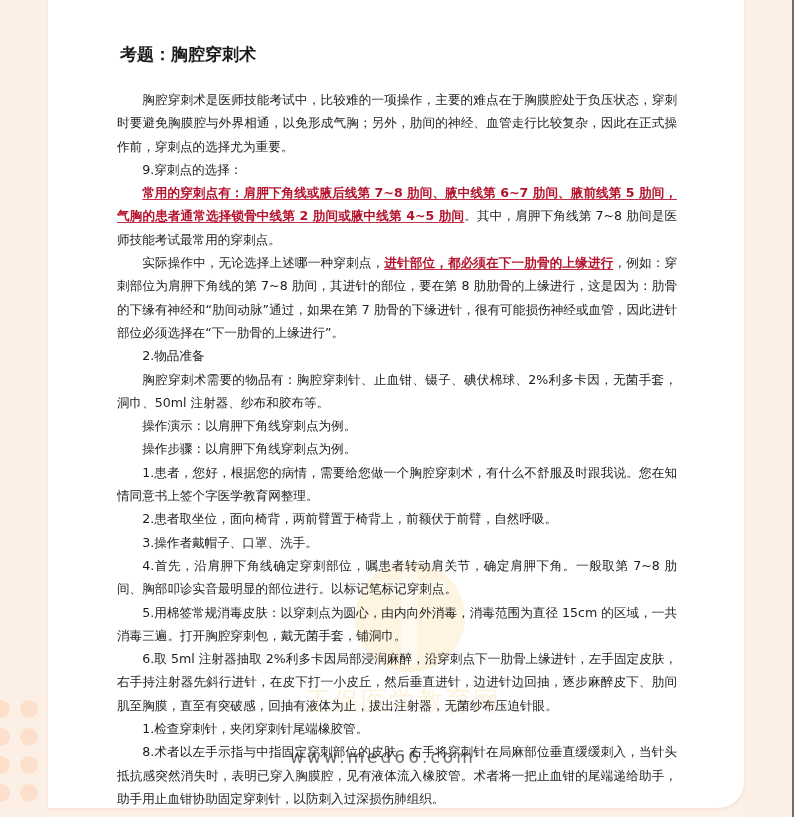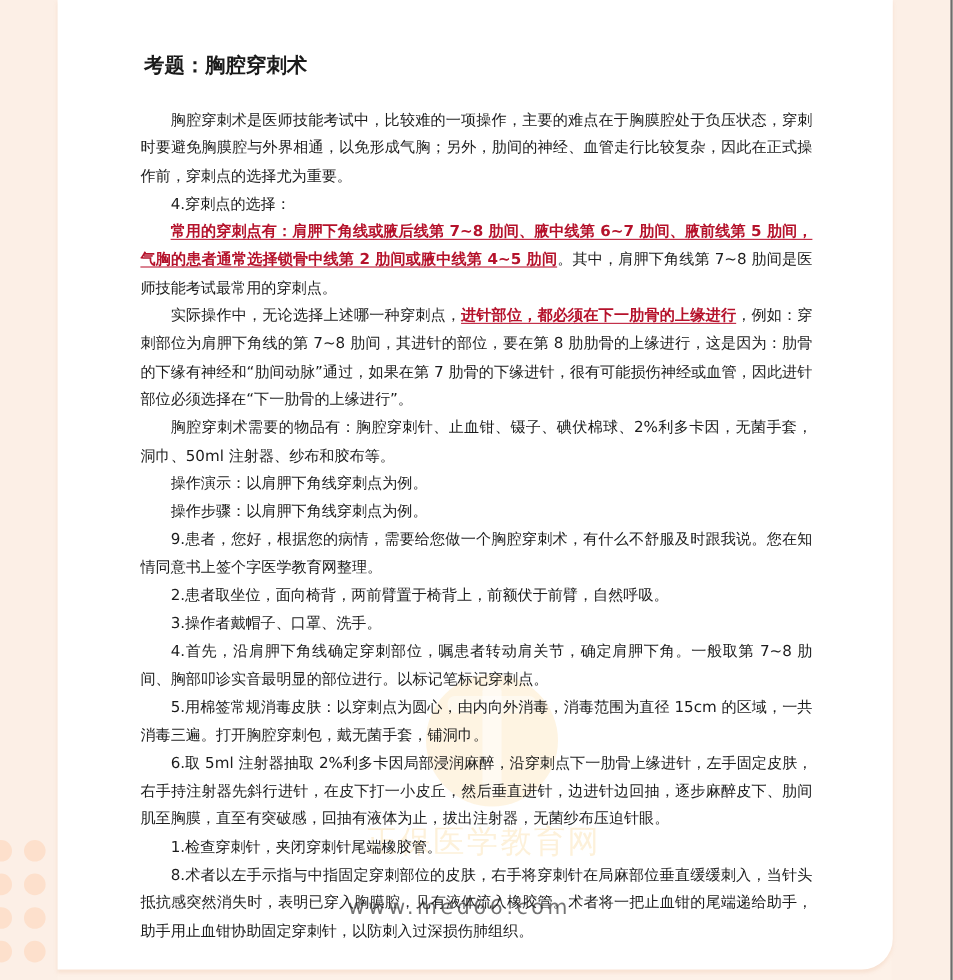--- a/index.html
+++ b/index.html
@@ -151,27 +151,28 @@
 <div class="page"></div>
 
 <div class="watermark-logo"></div>
 <div class="watermark-cn">正保医学教育网</div>
 <div class="watermark-url">www.med66.com</div>
 
 <h1 class="title">考题：胸腔穿刺术</h1>
 
 <div class="content">
   <p>胸腔穿刺术是医师技能考试中，比较难的一项操作，主要的难点在于胸膜腔处于负压状态，穿刺时要避免胸膜腔与外界相通，以免形成气胸；另外，肋间的神经、血管走行比较复杂，因此在正式操作前，穿刺点的选择尤为重要。</p>
-  <p>4.穿刺点的选择：</p>
+  <p>9.穿刺点的选择：</p>
   <p><span class="hl">常用的穿刺点有：肩胛下角线或腋后线第 7~8 肋间、腋中线第 6~7 肋间、腋前线第 5 肋间，气胸的患者通常选择锁骨中线第 2 肋间或腋中线第 4~5 肋间</span><span>。其中，肩胛下角线第 7~8 肋间是医师技能考试最常用的穿刺点。</span></p>
   <p><span>实际操作中，无论选择上述哪一种穿刺点，</span><span class="hl">进针部位，都必须在下一肋骨的上缘进行</span><span>，例如：穿刺部位为肩胛下角线的第 7~8 肋间，其进针的部位，要在第 8 肋肋骨的上缘进行，这是因为：肋骨的下缘有神经和“肋间动脉”通过，如果在第 7 肋骨的下缘进针，很有可能损伤神经或血管，因此进针部位必须选择在“下一肋骨的上缘进行”。</span></p>
+  <p>2.物品准备</p>
   <p>胸腔穿刺术需要的物品有：胸腔穿刺针、止血钳、镊子、碘伏棉球、2%利多卡因，无菌手套，洞巾、50ml 注射器、纱布和胶布等。</p>
   <p>操作演示：以肩胛下角线穿刺点为例。</p>
   <p>操作步骤：以肩胛下角线穿刺点为例。</p>
-  <p>9.患者，您好，根据您的病情，需要给您做一个胸腔穿刺术，有什么不舒服及时跟我说。您在知情同意书上签个字医学教育网整理。</p>
+  <p>1.患者，您好，根据您的病情，需要给您做一个胸腔穿刺术，有什么不舒服及时跟我说。您在知情同意书上签个字医学教育网整理。</p>
   <p>2.患者取坐位，面向椅背，两前臂置于椅背上，前额伏于前臂，自然呼吸。</p>
   <p>3.操作者戴帽子、口罩、洗手。</p>
   <p>4.首先，沿肩胛下角线确定穿刺部位，嘱患者转动肩关节，确定肩胛下角。一般取第 7~8 肋间、胸部叩诊实音最明显的部位进行。以标记笔标记穿刺点。</p>
   <p>5.用棉签常规消毒皮肤：以穿刺点为圆心，由内向外消毒，消毒范围为直径 15cm 的区域，一共消毒三遍。打开胸腔穿刺包，戴无菌手套，铺洞巾。</p>
   <p>6.取 5ml 注射器抽取 2%利多卡因局部浸润麻醉，沿穿刺点下一肋骨上缘进针，左手固定皮肤，右手持注射器先斜行进针，在皮下打一小皮丘，然后垂直进针，边进针边回抽，逐步麻醉皮下、肋间肌至胸膜，直至有突破感，回抽有液体为止，拔出注射器，无菌纱布压迫针眼。</p>
   <p>1.检查穿刺针，夹闭穿刺针尾端橡胶管。</p>
   <p>8.术者以左手示指与中指固定穿刺部位的皮肤，右手将穿刺针在局麻部位垂直缓缓刺入，当针头抵抗感突然消失时，表明已穿入胸膜腔，见有液体流入橡胶管。术者将一把止血钳的尾端递给助手，助手用止血钳协助固定穿刺针，以防刺入过深损伤肺组织。</p>
 </div>
 
 </body></html>

